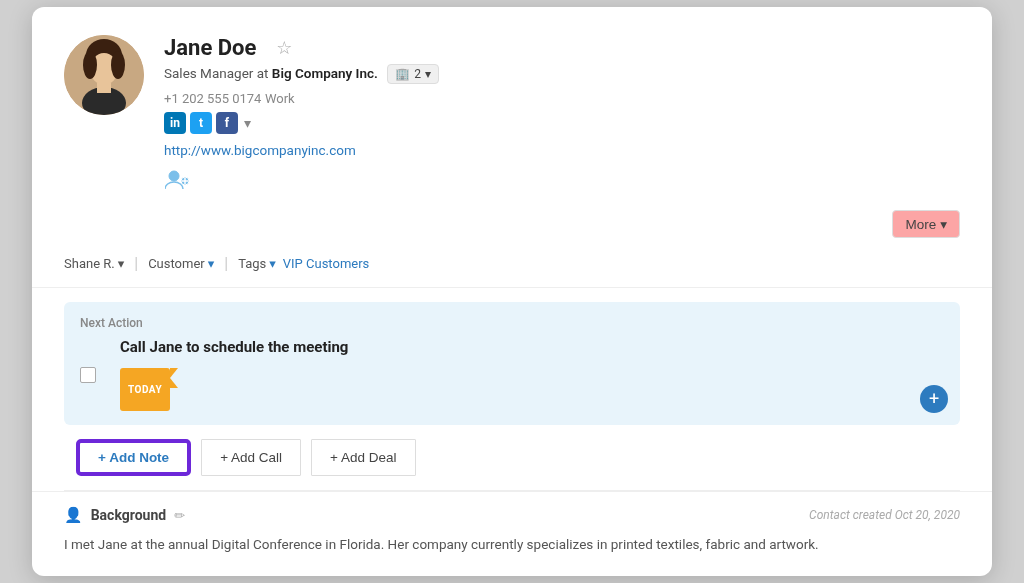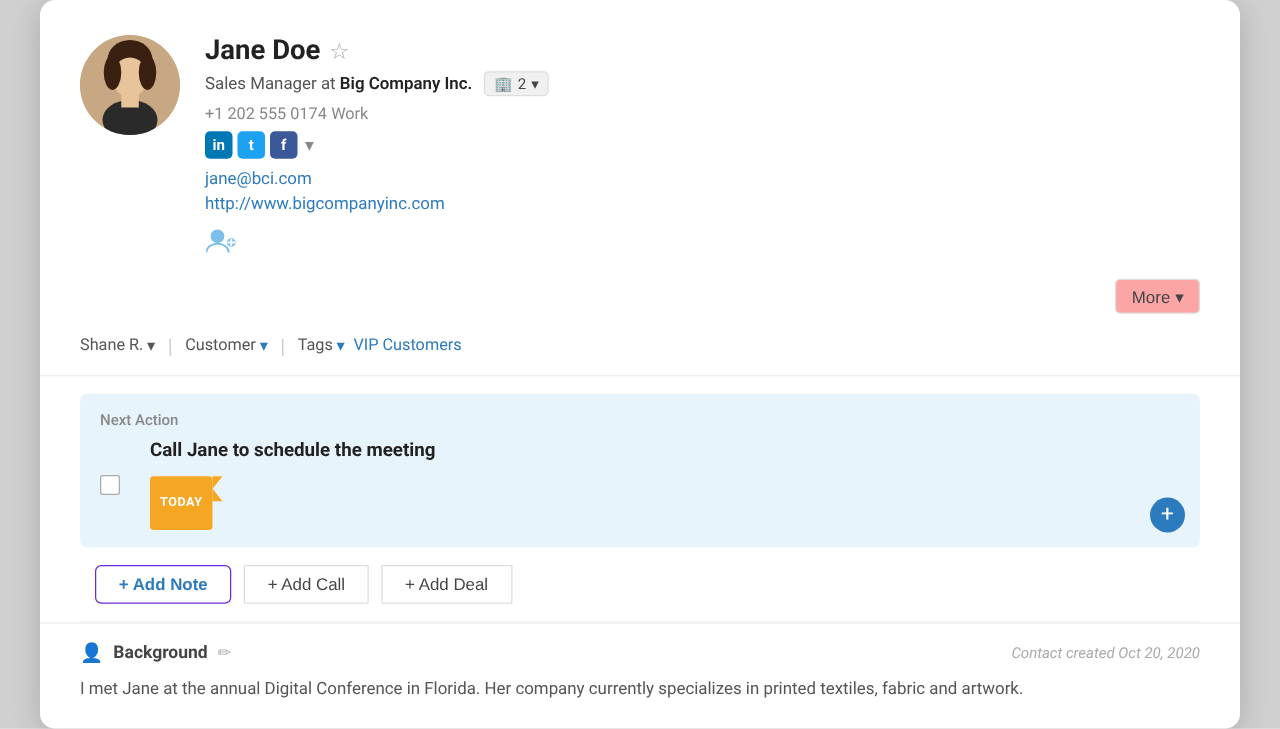--- a/index.html
+++ b/index.html
@@ -42,21 +42,21 @@
     .avatar svg {
       width: 80px;
       height: 80px;
     }
     .profile-info {
       flex: 1;
     }
     .profile-name-row {
       display: flex;
       align-items: center;
-      gap: 7px;
+      gap: 20px;
       margin-bottom: 4px;
     }
     .profile-name {
       font-size: 22px;
       font-weight: 700;
       color: #222;
     }
     .star-icon {
       color: #aaa;
       font-size: 18px;
@@ -274,21 +274,21 @@
       font-size: 13.5px;
       color: #444;
       cursor: pointer;
       display: flex;
       align-items: center;
       gap: 6px;
       font-weight: 500;
     }
     .add-note-btn {
       background: #fff;
-      border: 1px solid #6d28d9;
+      border: 4px solid #6d28d9;
       color: #2d7bbf;
       border-radius: 5px;
       padding: 7px 18px;
       font-size: 13.5px;
       cursor: pointer;
       display: flex;
       align-items: center;
       gap: 6px;
       font-weight: 600;
     }
@@ -379,21 +379,20 @@
       <div class="profile-phone">
         <span>+1 202 555 0174</span>
         <span>Work</span>
       </div>
       <div class="social-row">
         <div class="social-icon social-linkedin">in</div>
         <div class="social-icon social-twitter">t</div>
         <div class="social-icon social-facebook">f</div>
         <div class="social-more">▾</div>
       </div>
-      <a class="profile-email">jane@bci.com</a>
       <a class="profile-url">http://www.bigcompanyinc.com</a>
       <div class="add-contact-icon">
         <svg width="26" height="22" viewBox="0 0 26 22" fill="none" xmlns="http://www.w3.org/2000/svg">
           <circle cx="9" cy="7" r="5" fill="#7bbfea" stroke="#7bbfea"></circle>
           <path d="M0 20c0-4 4-7 9-7s9 3 9 7" stroke="#7bbfea" stroke-width="1.5" fill="none"></path>
           <circle cx="20" cy="12" r="4" fill="#7bbfea" stroke="#fff" stroke-width="1"></circle>
           <line x1="20" y1="9" x2="20" y2="15" stroke="#fff" stroke-width="1.5"></line>
           <line x1="17" y1="12" x2="23" y2="12" stroke="#fff" stroke-width="1.5"></line>
         </svg>
       </div>

